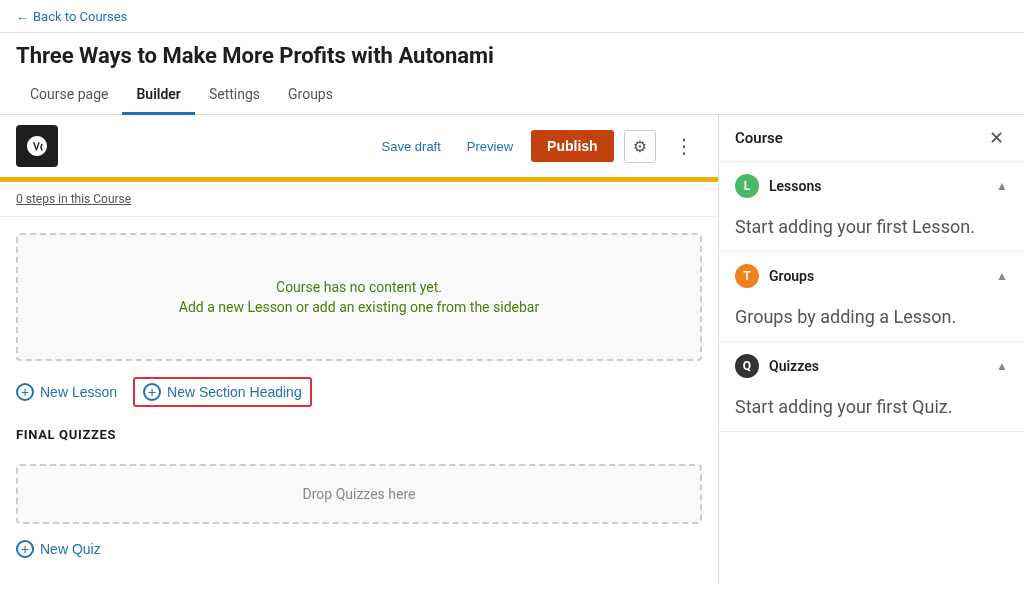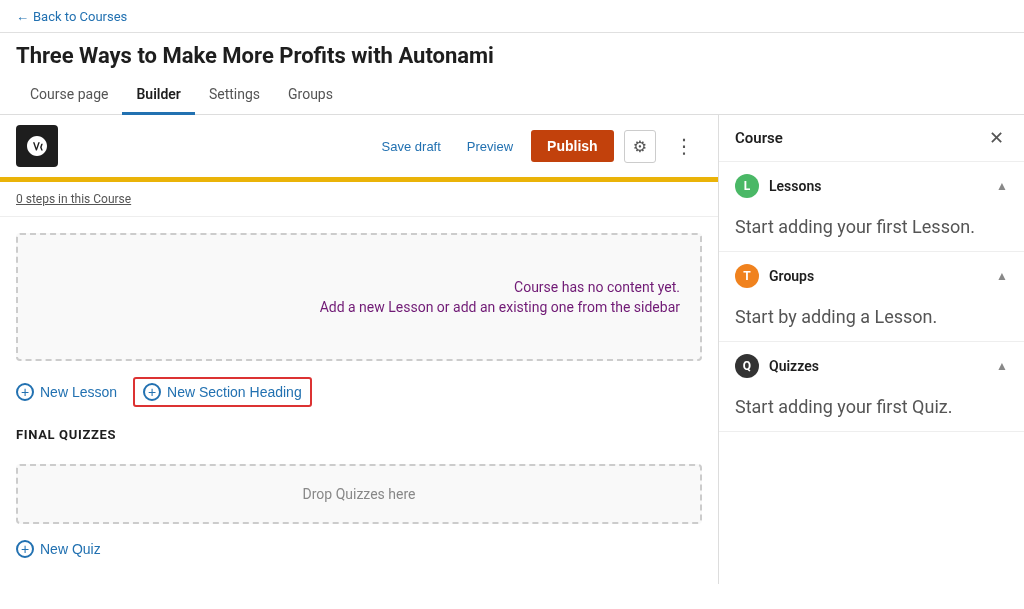--- a/index.html
+++ b/index.html
@@ -26,21 +26,21 @@
     .btn-save-draft { background: none; border: none; color: #2271b1; font-size: 13px; cursor: pointer; padding: 6px 8px; }
     .btn-preview { background: none; border: none; color: #2271b1; font-size: 13px; cursor: pointer; padding: 6px 8px; }
     .btn-publish { background: #c2410c; color: #fff; border: none; border-radius: 3px; padding: 8px 16px; font-size: 14px; font-weight: 600; cursor: pointer; }
     .icon-gear { background: none; border: 1px solid #ccc; border-radius: 3px; padding: 6px 8px; cursor: pointer; font-size: 16px; color: #555; display: flex; align-items: center; justify-content: center; }
     .icon-dots { background: none; border: none; font-size: 20px; cursor: pointer; color: #555; padding: 4px 8px; }
 
     .steps-info { padding: 10px 16px; font-size: 12px; color: #555; border-bottom: 1px solid #eee; text-decoration: underline; }
 
     .course-content { padding: 16px; }
 
-    .drop-zone { border: 2px dashed #ccc; border-radius: 4px; padding: 40px 20px; text-align: right; color: #701a75; margin-bottom: 16px; background: #f9f9f9; }
+    .drop-zone { border: 2px dashed #ccc; border-radius: 4px; padding: 40px 20px; text-align: center; color: #4d7c0f; margin-bottom: 16px; background: #f9f9f9; }
     .drop-zone p { margin: 4px 0; font-size: 14px; }
 
     .actions-row { display: flex; align-items: center; gap: 16px; margin: 10px 0 20px; }
     .btn-new-item { background: none; border: none; color: #2271b1; font-size: 14px; cursor: pointer; display: flex; align-items: center; gap: 6px; padding: 4px 0; }
     .plus-circle { width: 18px; height: 18px; border-radius: 50%; border: 2px solid currentColor; display: inline-flex; align-items: center; justify-content: center; font-size: 14px; line-height: 1; flex-shrink: 0; }
 
     .btn-section-heading { background: none; border: 2px solid #dc3232; color: #2271b1; font-size: 14px; cursor: pointer; display: flex; align-items: center; gap: 6px; padding: 4px 8px; border-radius: 3px; }
 
     .section-title { font-size: 13px; font-weight: 700; letter-spacing: 0.05em; color: #1e1e1e; margin: 10px 0 22px; text-transform: uppercase; }
 
@@ -159,21 +159,21 @@
     </div>
 
     <div class="sidebar-section">
       <div class="sidebar-section-header">
         <div class="sidebar-section-label">
           <span class="badge badge-orange">T</span>
           <span>Groups</span>
         </div>
         <span class="sidebar-chevron">▲</span>
       </div>
-      <div class="sidebar-section-body">Start by adding a Lesson.</div>
+      <div class="sidebar-section-body">Groups by adding a Lesson.</div>
     </div>
 
     <div class="sidebar-section">
       <div class="sidebar-section-header">
         <div class="sidebar-section-label">
           <span class="badge badge-dark">Q</span>
           <span>Quizzes</span>
         </div>
         <span class="sidebar-chevron">▲</span>
       </div>

